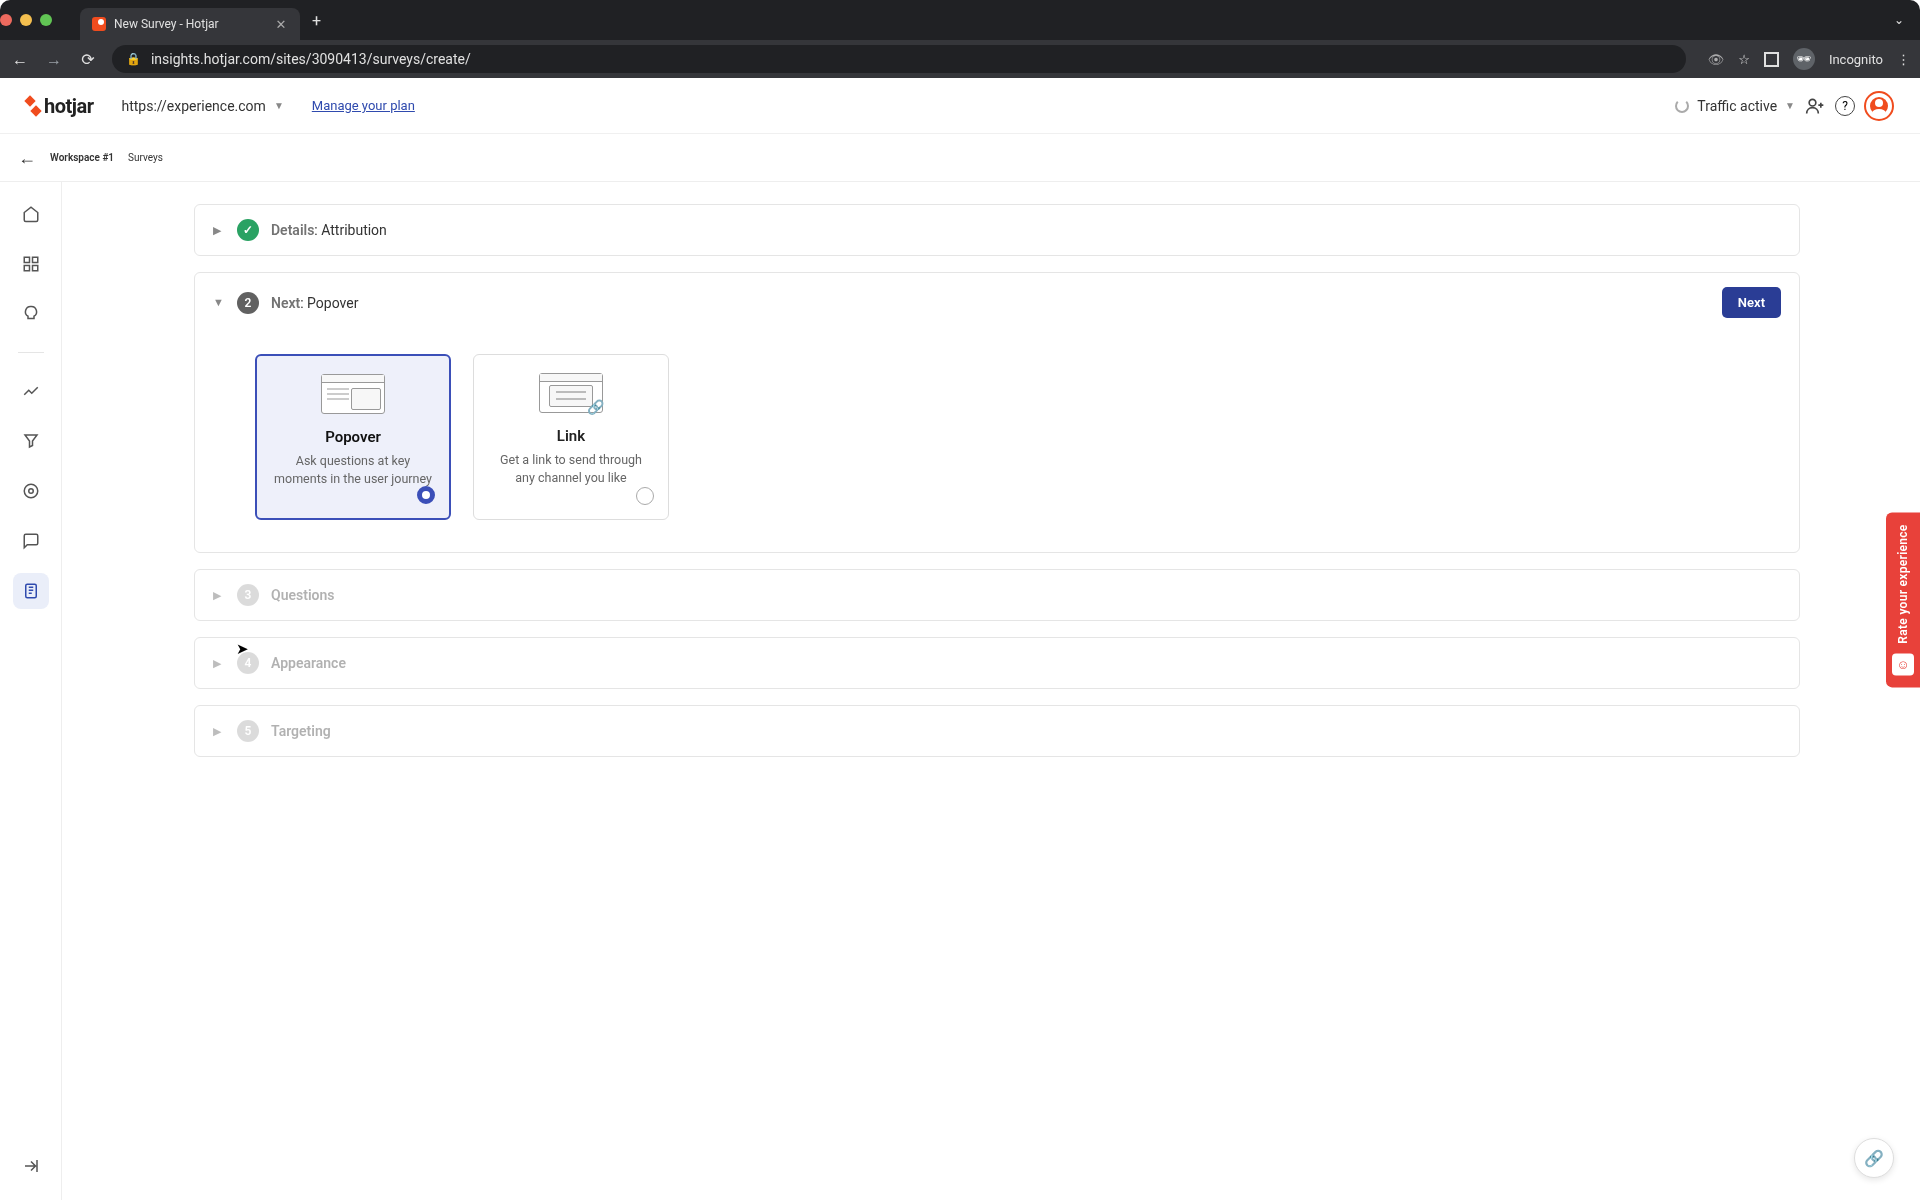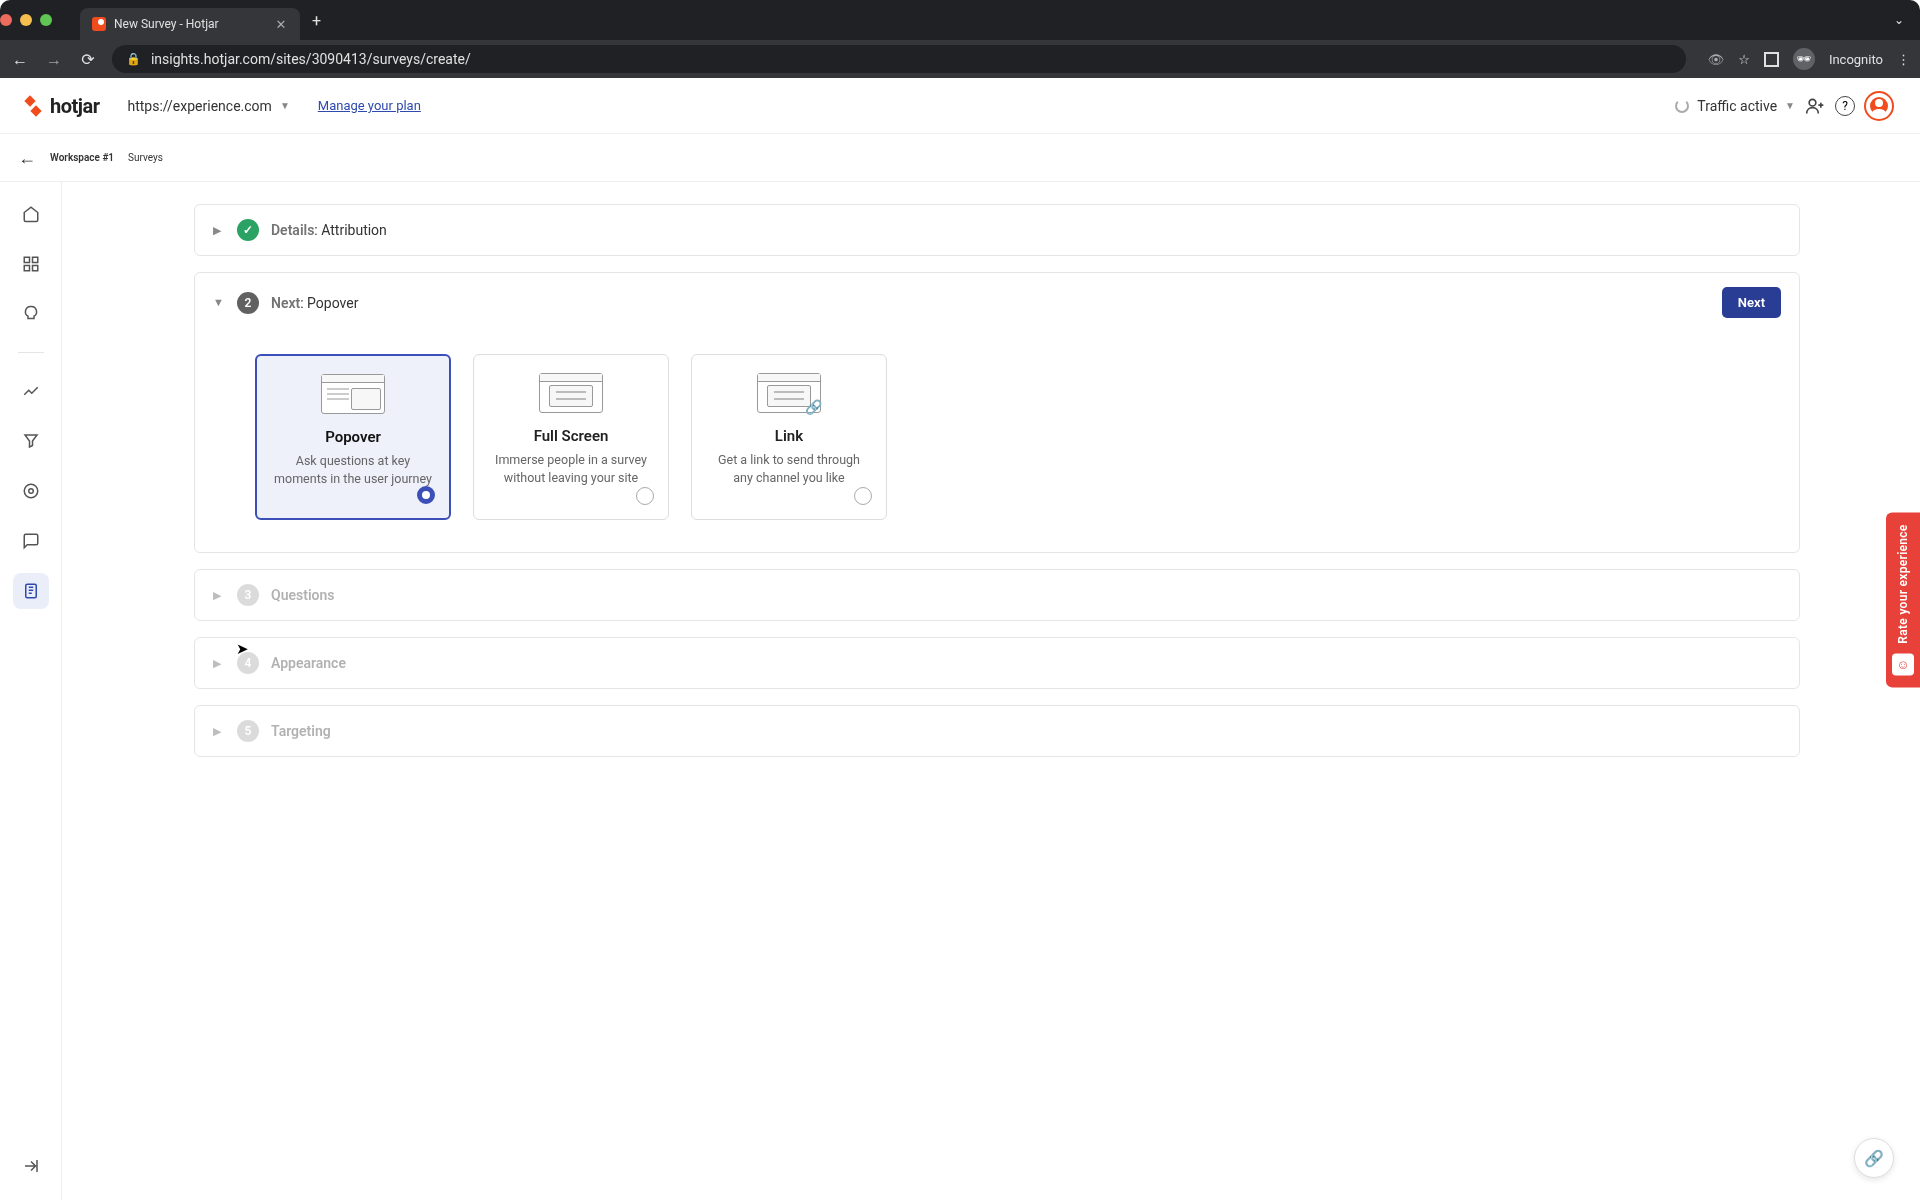--- a/index.html
+++ b/index.html
@@ -24,21 +24,21 @@
   .nav-btn { width: 20px; height: 20px; display:flex; align-items:center; justify-content:center; color:#9aa0a6; font-size:16px; }
   .nav-btn.active { color:#e0e0e0; }
   .url-box { flex: 1; display: flex; align-items: center; background:#202124; border-radius: 20px; height: 28px; padding: 0 14px; gap: 10px; color:#e0e0e0; font-size: 14px; }
   .lock-icon { color:#9aa0a6; font-size:12px; }
   .addr-right { display:flex; align-items:center; gap:14px; color:#e0e0e0; font-size:13px; margin-left: 8px; }
   .incog-icon { width:22px; height:22px; border-radius:50%; background:#5f6368; display:flex; align-items:center; justify-content:center; font-size:12px; color:#fff;}
   .square-icon { width:15px; height:15px; border:2px solid #e0e0e0; }
 
   
   .app-header { height: 56px; display:flex; align-items:center; padding: 0 26px; border-bottom:1px solid #f0f0f0; }
-  .logo { display:flex; align-items:center; gap:6px; margin-right: 28px; }
+  .logo { display:flex; align-items:center; margin-right: 28px; }
   .logo-mark { width:18px; display:flex; flex-direction:column; gap:2px;}
   .logo-flame { width:8px; height:8px; background:#f04c1e; transform:rotate(45deg); }
   .logo-text { font-weight:700; font-size:20px; color:#222; letter-spacing:-0.5px;}
   .site-dd { display:flex; align-items:center; gap:8px; color:#333; font-size:14px; }
   .caret-down { font-size:10px; color:#888; }
   .manage-link { color:#2f4aae; font-size:13px; text-decoration:underline; margin-left: 28px;}
   .header-right { margin-left:auto; display:flex; align-items:center; gap:9px; }
   .traffic-pill { display:flex; align-items:center; gap:8px; font-size:14px; color:#333; }
   .spinner-circ { width:14px; height:14px; border:2px solid #aaa; border-top-color:transparent; border-radius:50%; }
   .icon-btn { width:22px; height:22px; display:flex; align-items:center; justify-content:center; color:#444; font-size:16px;}
@@ -263,32 +263,20 @@
                 <span></span>
                 <span></span>
               </div>
             <div class="illus-pop"></div>
           </div>
           <div class="type-name">Popover</div>
           <div class="type-desc">Ask questions at key moments in the user journey</div>
           <div class="type-radio"></div>
         </div>
 
-        <div class="type-card">
-          <div class="type-illus">
-            <div class="illus-window"></div>
-            <div class="illus-full">
-                <span></span>
-                <span></span>
-              </div>
-          </div>
-          <div class="type-name">Full Screen</div>
-          <div class="type-desc">Immerse people in a survey without leaving your site</div>
-          <div class="type-radio"></div>
-        </div>
 
         <div class="type-card">
           <div class="type-illus">
             <div class="illus-window"></div>
             <div class="illus-full">
                 <span></span>
                 <span></span>
               </div>
             <span class="illus-link-badge">🔗</span>
           </div>

